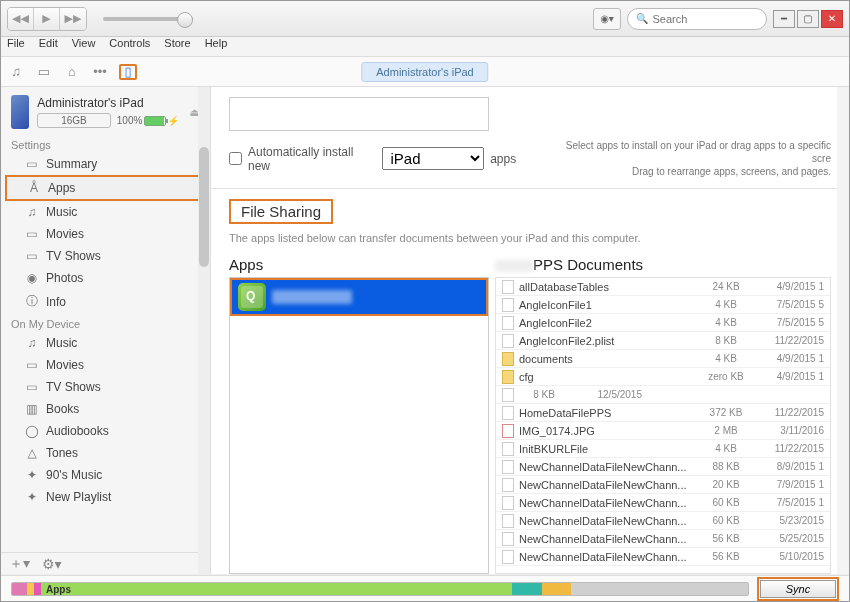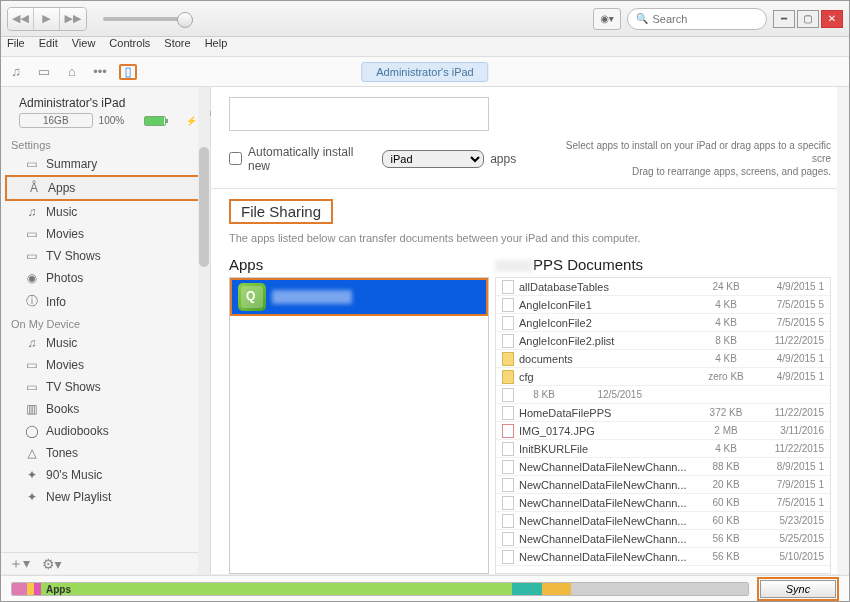--- a/index.html
+++ b/index.html
@@ -28,35 +28,35 @@
 .body{display:flex;height:487px;}
 .sidebar{width:210px;background:#f5f5f5;border-right:1px solid #ddd;display:flex;flex-direction:column;position:relative;}
 .sb-scroll{position:absolute;right:0;top:0;bottom:0;width:12px;background:#eee;}
 .sb-thumb{position:absolute;right:1px;top:60px;width:10px;height:120px;background:#c6c6c6;border-radius:5px;}
 .sb-device{display:flex;align-items:center;padding:8px 10px 6px 10px;gap:8px;}
 .sb-thumb-img{width:34px;height:34px;background:linear-gradient(135deg,#6a8fc9,#2d4cae);border-radius:3px;}
 .sb-devinfo{flex:1;display:flex;flex-direction:column;gap:3px;}
 .sb-devname{font-size:12px;color:#333;}
 .sb-devrow{display:flex;align-items:center;gap:6px;}
 .sb-chip{border:1px solid #bbb;border-radius:3px;padding:1px 23px;font-size:10px;color:#666;}
-.sb-batt{flex:1;text-align:right;font-size:10px;color:#666;display:flex;align-items:center;justify-content:flex-start;gap:20px;}
+.sb-batt{flex:1;text-align:right;font-size:10px;color:#666;display:flex;align-items:center;justify-content:flex-start;gap:2px;}
 .batt-ic{width:22px;height:10px;border:1px solid #7a7;border-radius:2px;position:relative;background:linear-gradient(90deg,#6c6 0%,#6c6 95%,#fff 95%);}
 .batt-ic::after{content:"";position:absolute;right:-3px;top:2px;width:2px;height:4px;background:#7a7;}
 .sb-eject{color:#aaa;font-size:11px;margin-left:2px;}
 .sb-section{font-size:11px;color:#888;padding:4px 10px 2px;}
 .sb-item{display:flex;align-items:center;gap:7px;padding:4px 10px 4px 24px;font-size:12px;color:#444;cursor:default;}
 .sb-item .sic{width:14px;text-align:center;color:#777;}
 .sb-item.sel{border:2px solid #e07b2c;margin:0 4px;padding-left:20px;background:#f0f0f0;}
 .sb-footer{position:absolute;bottom:0;left:0;right:12px;height:22px;border-top:1px solid #ddd;display:flex;align-items:center;padding:0 8px;gap:12px;color:#888;font-size:14px;}
 .main{flex:1;background:#fff;display:flex;flex-direction:column;position:relative;overflow:hidden;}
 .main-scroll{position:absolute;right:0;top:0;bottom:0;width:12px;background:#f4f4f4;}
 .main-top{padding:10px 18px 10px 18px;border-bottom:1px solid #e4e4e4;}
 .prevbox{width:260px;height:34px;border:1px solid #ccc;background:#fff;margin-bottom:8px;}
 .autorow{display:flex;align-items:center;gap:6px;font-size:12px;color:#555;}
-.autorow select{font-size:11px;padding:1px 4px;width:105px;border-radius:7px;}
+.autorow select{font-size:15px;padding:1px 4px;width:105px;}
 .autorow .hint{margin-left:auto;text-align:right;font-size:10px;color:#777;line-height:1.3;max-width:300px;}
 .fs-header{padding:10px 18px 4px;}
 .fs-title{display:inline-block;border:2px solid #e07b2c;padding:2px 10px;font-size:15px;color:#333;}
 .fs-desc{padding:4px 18px 8px;font-size:11px;color:#8a8a8a;}
 .fs-cols{flex:1;display:flex;padding:0 18px;gap:6px;overflow:hidden;}
 .fs-col{flex:1;display:flex;flex-direction:column;min-width:0;}
 .fs-colhead{font-size:15px;color:#222;padding:4px 0;}
 .apps-box{border:1px solid #ccc;flex:1;background:#fff;position:relative;overflow:hidden;}
 .app-row{position:relative;height:38px;background:#0a5ce0;display:flex;align-items:center;padding:0 6px;gap:6px;border:2px solid #e07b2c;}
 .app-icon{width:28px;height:28px;background:linear-gradient(135deg,#8ed04a,#4aa12a);border-radius:5px;position:relative;}

